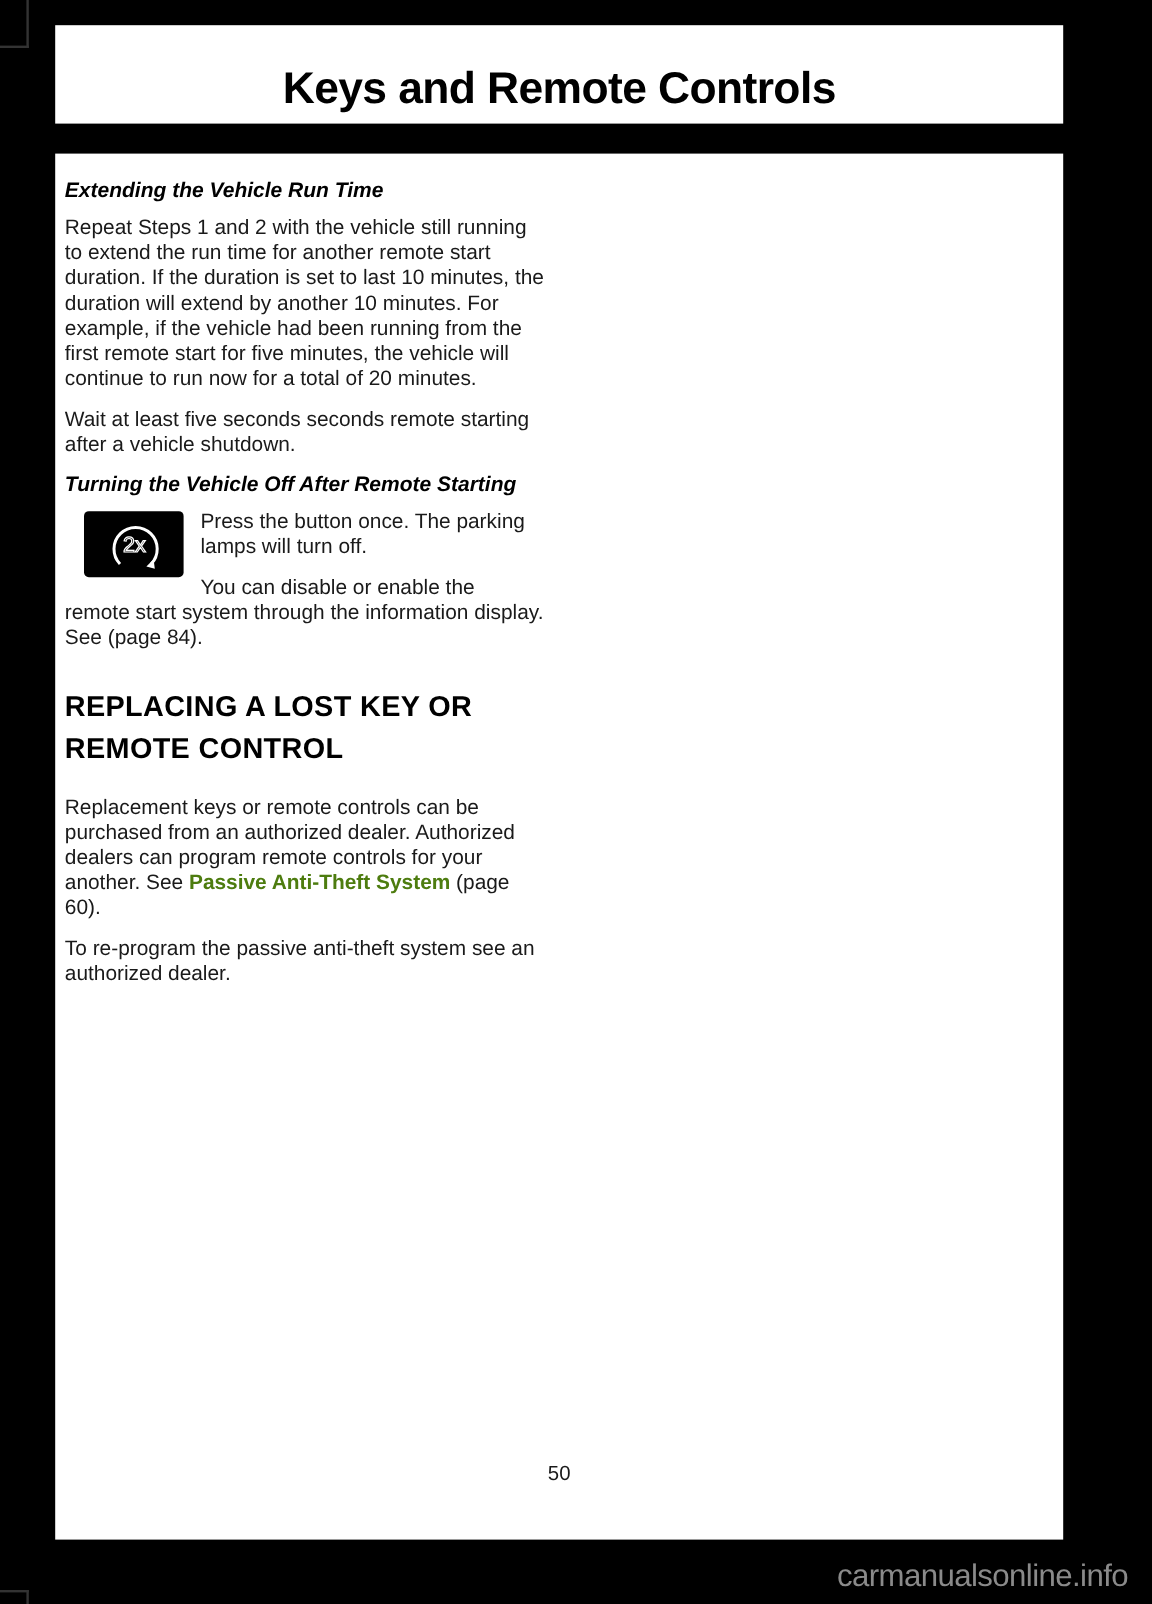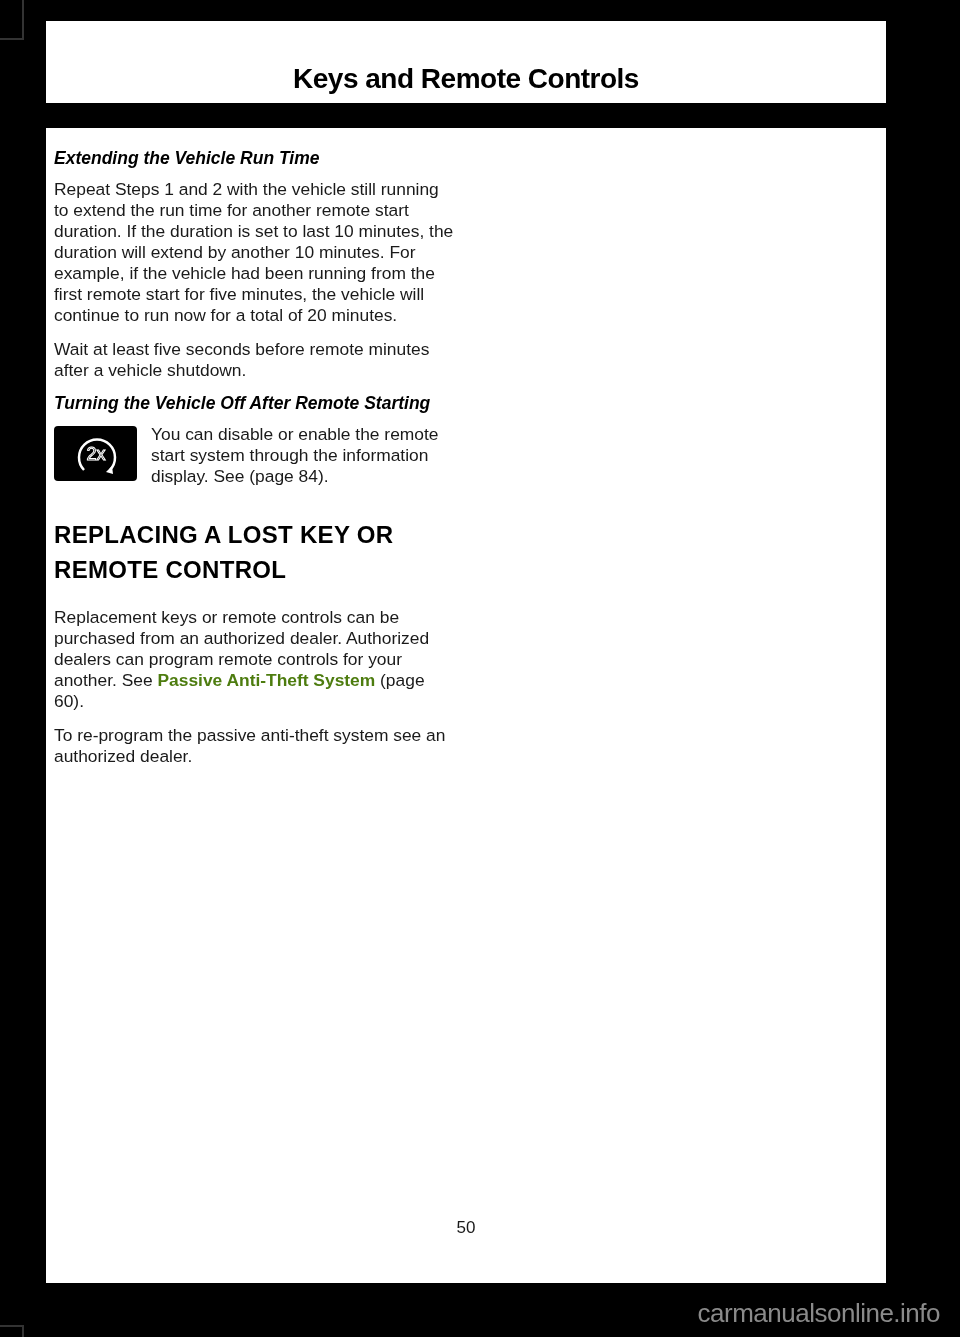--- a/index.html
+++ b/index.html
@@ -1,53 +1,54 @@
 <!DOCTYPE html>
 <html><head>
 <meta charset="utf-8">
 <style>
   html,body{margin:0;padding:0;}
   body{width:960px;height:1337px;background:#000;position:relative;overflow:hidden;font-family:"Liberation Sans",sans-serif;}
   .corner-tl{position:absolute;left:0;top:0;width:22px;height:38px;border-right:2px solid #333;border-bottom:2px solid #333;}
   .corner-bl{position:absolute;left:0;top:1325px;width:22px;height:20px;border-right:2px solid #333;border-top:2px solid #333;}
   .header{position:absolute;left:46px;top:21px;width:840px;height:82px;background:#fff;}
-  .header-title{position:absolute;left:0;right:0;bottom:8px;text-align:center;font-weight:bold;font-size:28px;color:#000;letter-spacing:-0.5px;}
+  .header-title{position:absolute;left:0;right:0;bottom:8px;text-align:center;font-weight:bold;font-size:37px;color:#000;letter-spacing:-0.5px;}
   .page{position:absolute;left:46px;top:128px;width:840px;height:1155px;background:#fff;}
   .col{position:absolute;left:8px;top:21px;width:400px;color:#1a1a1a;font-size:17.4px;line-height:21px;}
   .col p{margin:0 0 13px 0;}
   .subhead{font-weight:bold;font-style:italic;font-size:17.5px;line-height:18px;margin:0 0 12px 0;color:#000;}
   .h2{font-weight:bold;font-size:24px;line-height:35px;margin:30px 0 20px 0;color:#000;letter-spacing:0.3px;}
-  .icon-box{float:left;width:83px;height:55px;background:#000;border-radius:4px;margin:2px 14px 2px 0;display:flex;align-items:center;justify-content:center;text-decoration:underline;}
+  .icon-box{float:left;width:83px;height:55px;background:#000;border-radius:4px;margin:2px 14px 2px 16px;display:flex;align-items:center;justify-content:center;text-decoration:underline;}
   .b{font-weight:bold;color:#4d7c0f;}
   .page-num{position:absolute;left:0;right:0;top:1090px;text-align:center;font-size:17px;color:#1a1a1a;}
   .watermark{position:absolute;right:20px;top:1298px;font-size:26px;color:#8a8a8a;letter-spacing:-0.5px;}
 </style>
 </head>
 <body>
 
 <div class="corner-tl"></div>
 <div class="corner-bl"></div>
 
 <div class="header">
   <div class="header-title">Keys and Remote Controls</div>
 </div>
 
 <div class="page">
   <div class="col">
     <div class="subhead">Extending the Vehicle Run Time</div>
     <p>Repeat Steps 1 and 2 with the vehicle still running to extend the run time for another remote start duration. If the duration is set to last 10 minutes, the duration will extend by another 10 minutes. For example, if the vehicle had been running from the first remote start for five minutes, the vehicle will continue to run now for a total of 20 minutes.</p>
-    <p>Wait at least five seconds before remote minutes after a vehicle shutdown.</p>
+    <p>Wait at least five seconds seconds remote starting after a vehicle shutdown.</p>
     <div class="subhead">Turning the Vehicle Off After Remote Starting</div>
     <div class="icon-box">
       <svg width="52" height="48" viewBox="0 0 52 48">
         <path d="M14 40 A18 18 0 1 1 40 40" fill="none" stroke="#fff" stroke-width="2.5"></path>
         <path d="M36 42 L42 36 L43 44 Z" fill="#fff"></path>
         <text x="26" y="30" text-anchor="middle" font-family="Liberation Sans, sans-serif" font-size="18" fill="none" stroke="#fff" stroke-width="1">2x</text>
       </svg>
     </div>
+    <p>Press the button once. The parking lamps will turn off.</p>
     <p>You can disable or enable the remote start system through the information display. See  (page 84).</p>
     <div class="h2">REPLACING A LOST KEY OR REMOTE CONTROL</div>
     <p><span>Replacement keys or remote controls can be purchased from an authorized dealer. Authorized dealers can program remote controls for your another.  See </span><span class="b">Passive Anti-Theft System</span><span> (page 60).</span></p>
     <p>To re-program the passive anti-theft system see an authorized dealer.</p>
   </div>
   <div class="page-num">50</div>
 </div>
 
 <div class="watermark">carmanualsonline.info</div>
 

